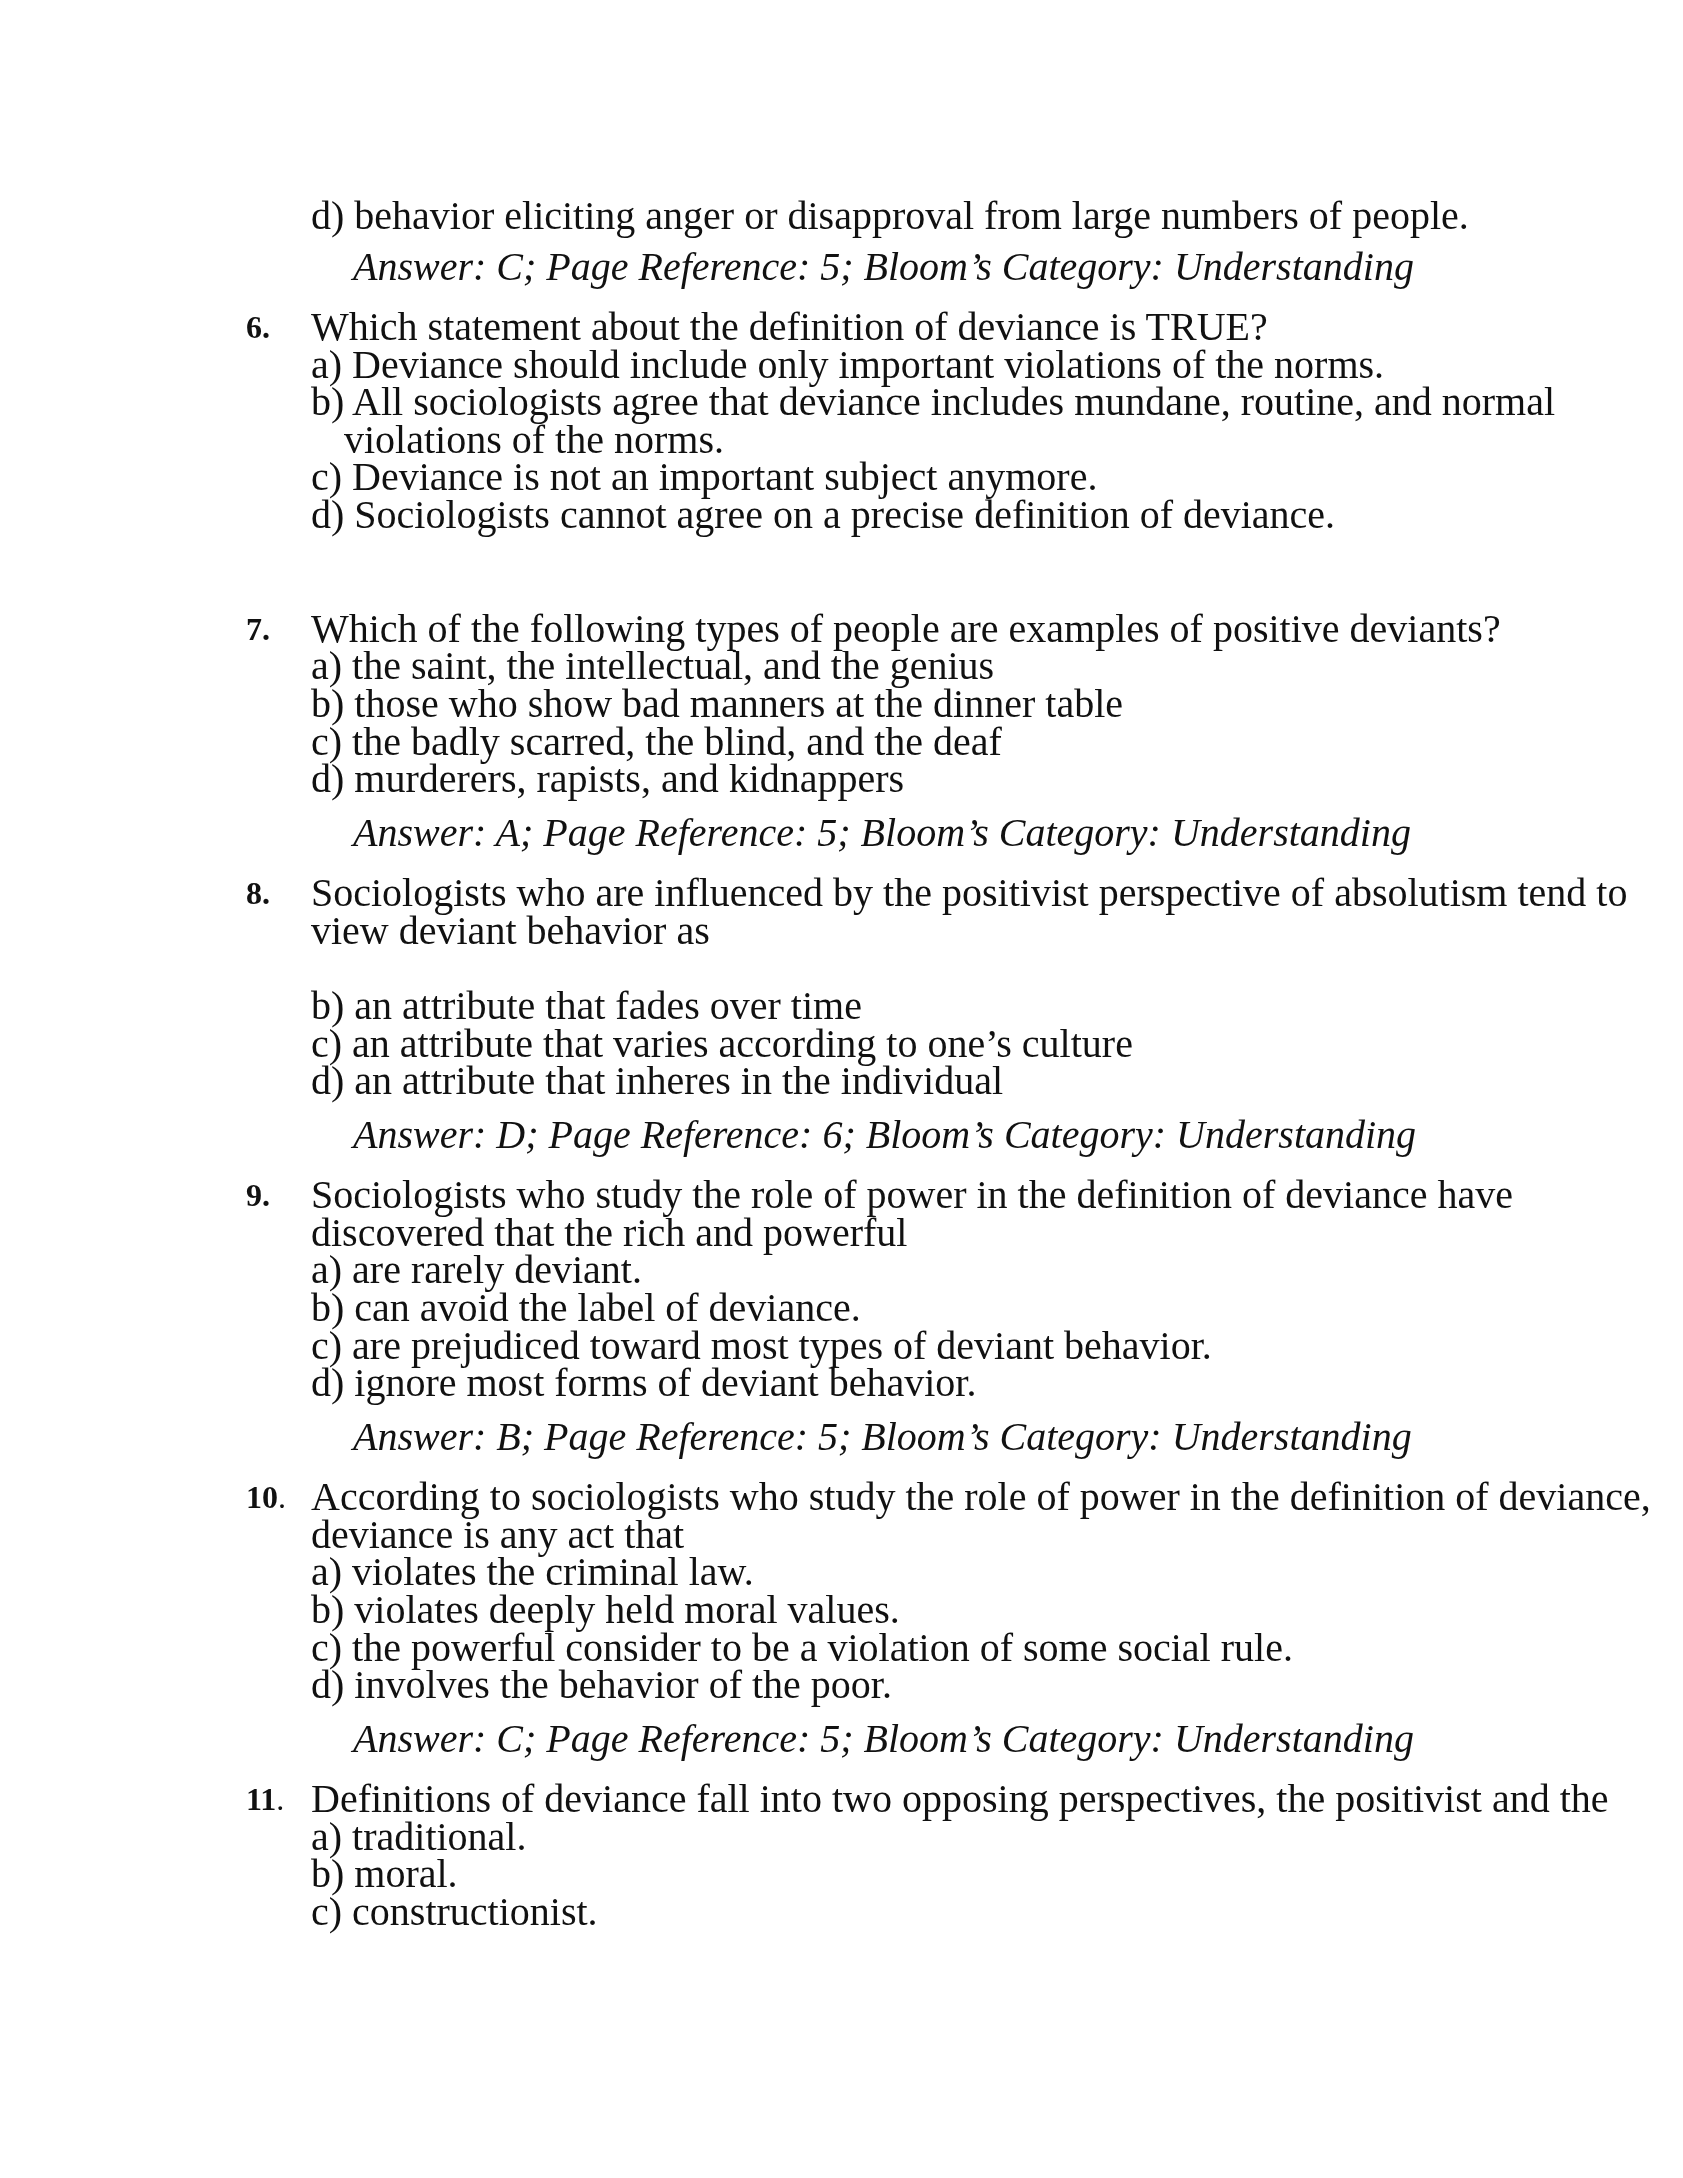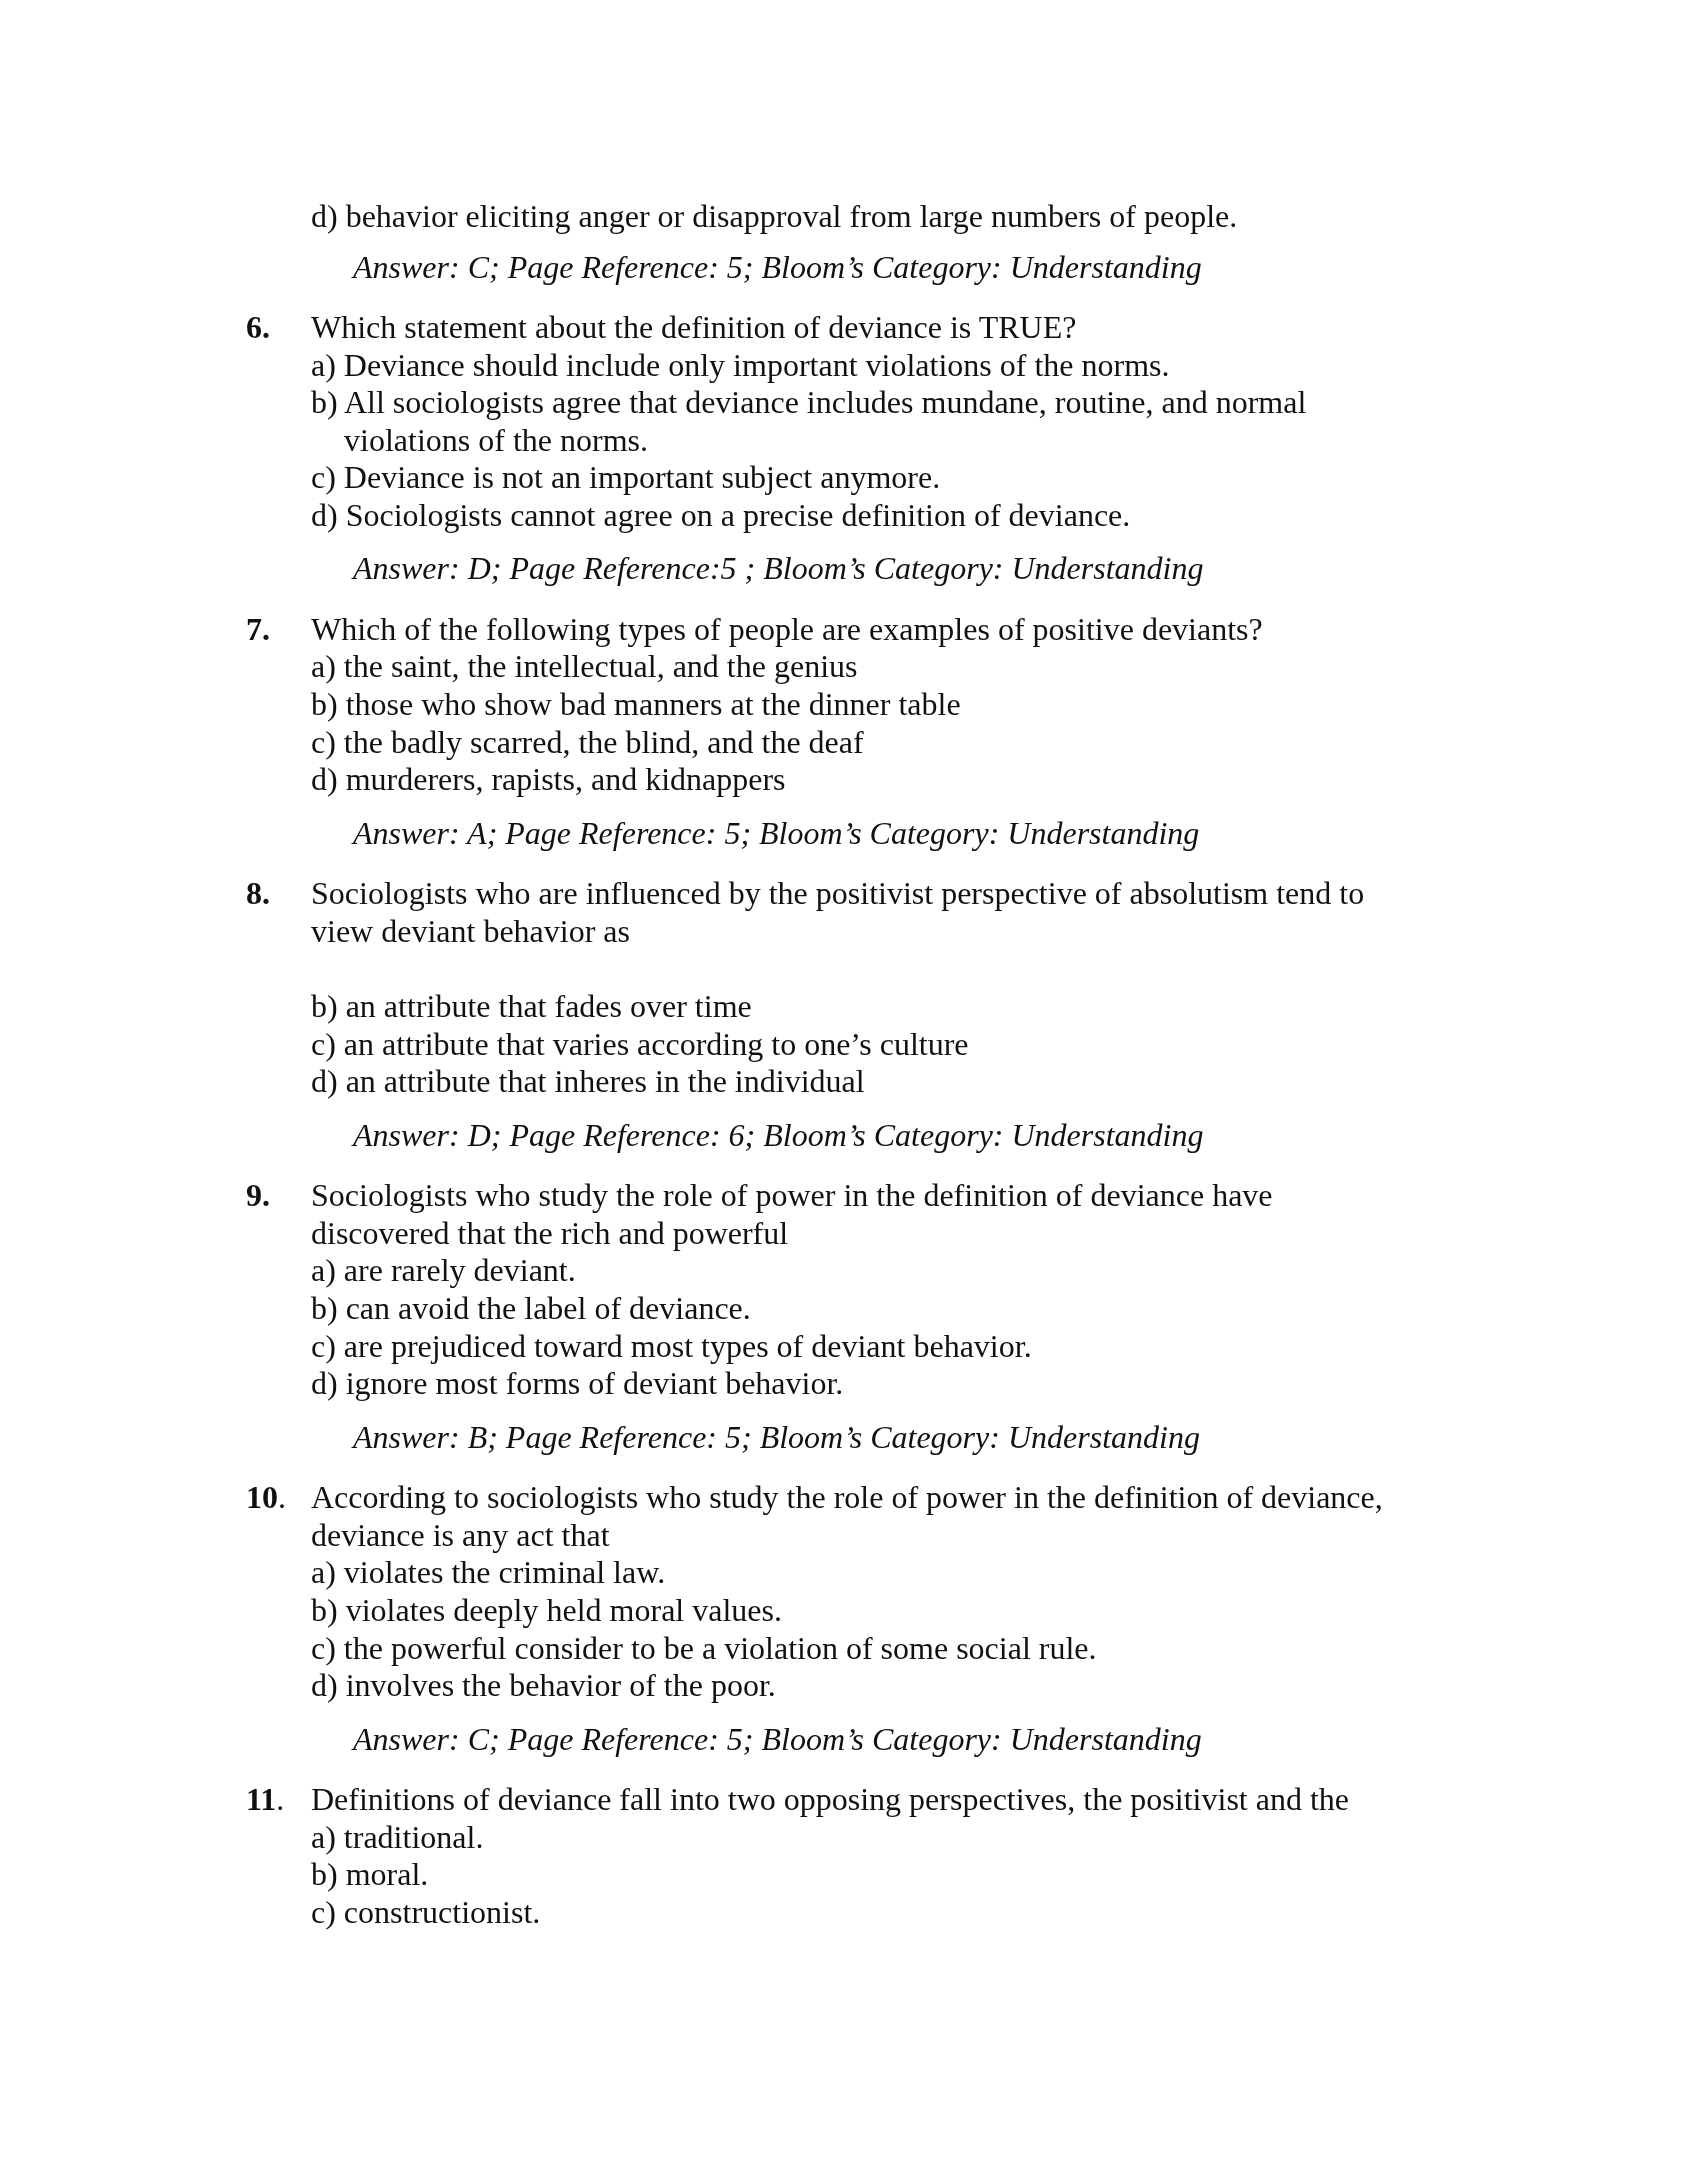--- a/index.html
+++ b/index.html
@@ -1,19 +1,19 @@
 <!DOCTYPE html>
 <html><head>
 <meta charset="utf-8">
 <style>
   html, body { margin: 0; padding: 0; background: #ffffff; }
   body { width: 1683px; height: 2178px; position: relative; overflow: hidden;
          font-family: "Liberation Serif", "DejaVu Serif", serif; color: #111; }
   .page { position: absolute; left: 0; top: 0; width: 1683px; height: 2178px; }
-  .line { position: absolute; font-size: 32px; line-height: 38px; white-space: nowrap; }
+  .line { position: absolute; font-size: 40px; line-height: 38px; white-space: nowrap; }
   .num { position: absolute; left: 246px; font-size: 32px; line-height: 38px; font-weight: bold; }
   .num .dot { font-weight: normal; }
   .num.bolddot .dot { font-weight: bold; }
   .q { left: 311px; }
   .opt { left: 311px; }
   .cont { left: 344px; }
   .ans { left: 353px; font-style: italic; }
 </style>
 </head>
 <body>
@@ -23,21 +23,20 @@
   <div class="line opt" style="top:197px">d) behavior eliciting anger or disapproval from large numbers of people.</div>
   <div class="line ans" style="top:248px">Answer: C; Page Reference: 5; Bloom’s Category: Understanding</div>
 
   <div class="num bolddot" style="top:308px"><span>6</span><span class="dot">.</span></div>
   <div class="line q" style="top:308px">Which statement about the definition of deviance is TRUE?</div>
   <div class="line opt" style="top:346px">a) Deviance should include only important violations of the norms.</div>
   <div class="line opt" style="top:383px">b) All sociologists agree that deviance includes mundane, routine, and normal</div>
   <div class="line cont" style="top:421px">violations of the norms.</div>
   <div class="line opt" style="top:458px">c) Deviance is not an important subject anymore.</div>
   <div class="line opt" style="top:496px">d) Sociologists cannot agree on a precise definition of deviance.</div>
-  <div class="line ans" style="top:549px">Answer: D; Page Reference:5 ; Bloom’s Category: Understanding</div>
 
   <div class="num bolddot" style="top:610px"><span>7</span><span class="dot">.</span></div>
   <div class="line q" style="top:610px">Which of the following types of people are examples of positive deviants?</div>
   <div class="line opt" style="top:647px">a) the saint, the intellectual, and the genius</div>
   <div class="line opt" style="top:685px">b) those who show bad manners at the dinner table</div>
   <div class="line opt" style="top:723px">c) the badly scarred, the blind, and the deaf</div>
   <div class="line opt" style="top:760px">d) murderers, rapists, and kidnappers</div>
   <div class="line ans" style="top:814px">Answer: A; Page Reference: 5; Bloom’s Category: Understanding</div>
 
   <div class="num bolddot" style="top:874px"><span>8</span><span class="dot">.</span></div>

